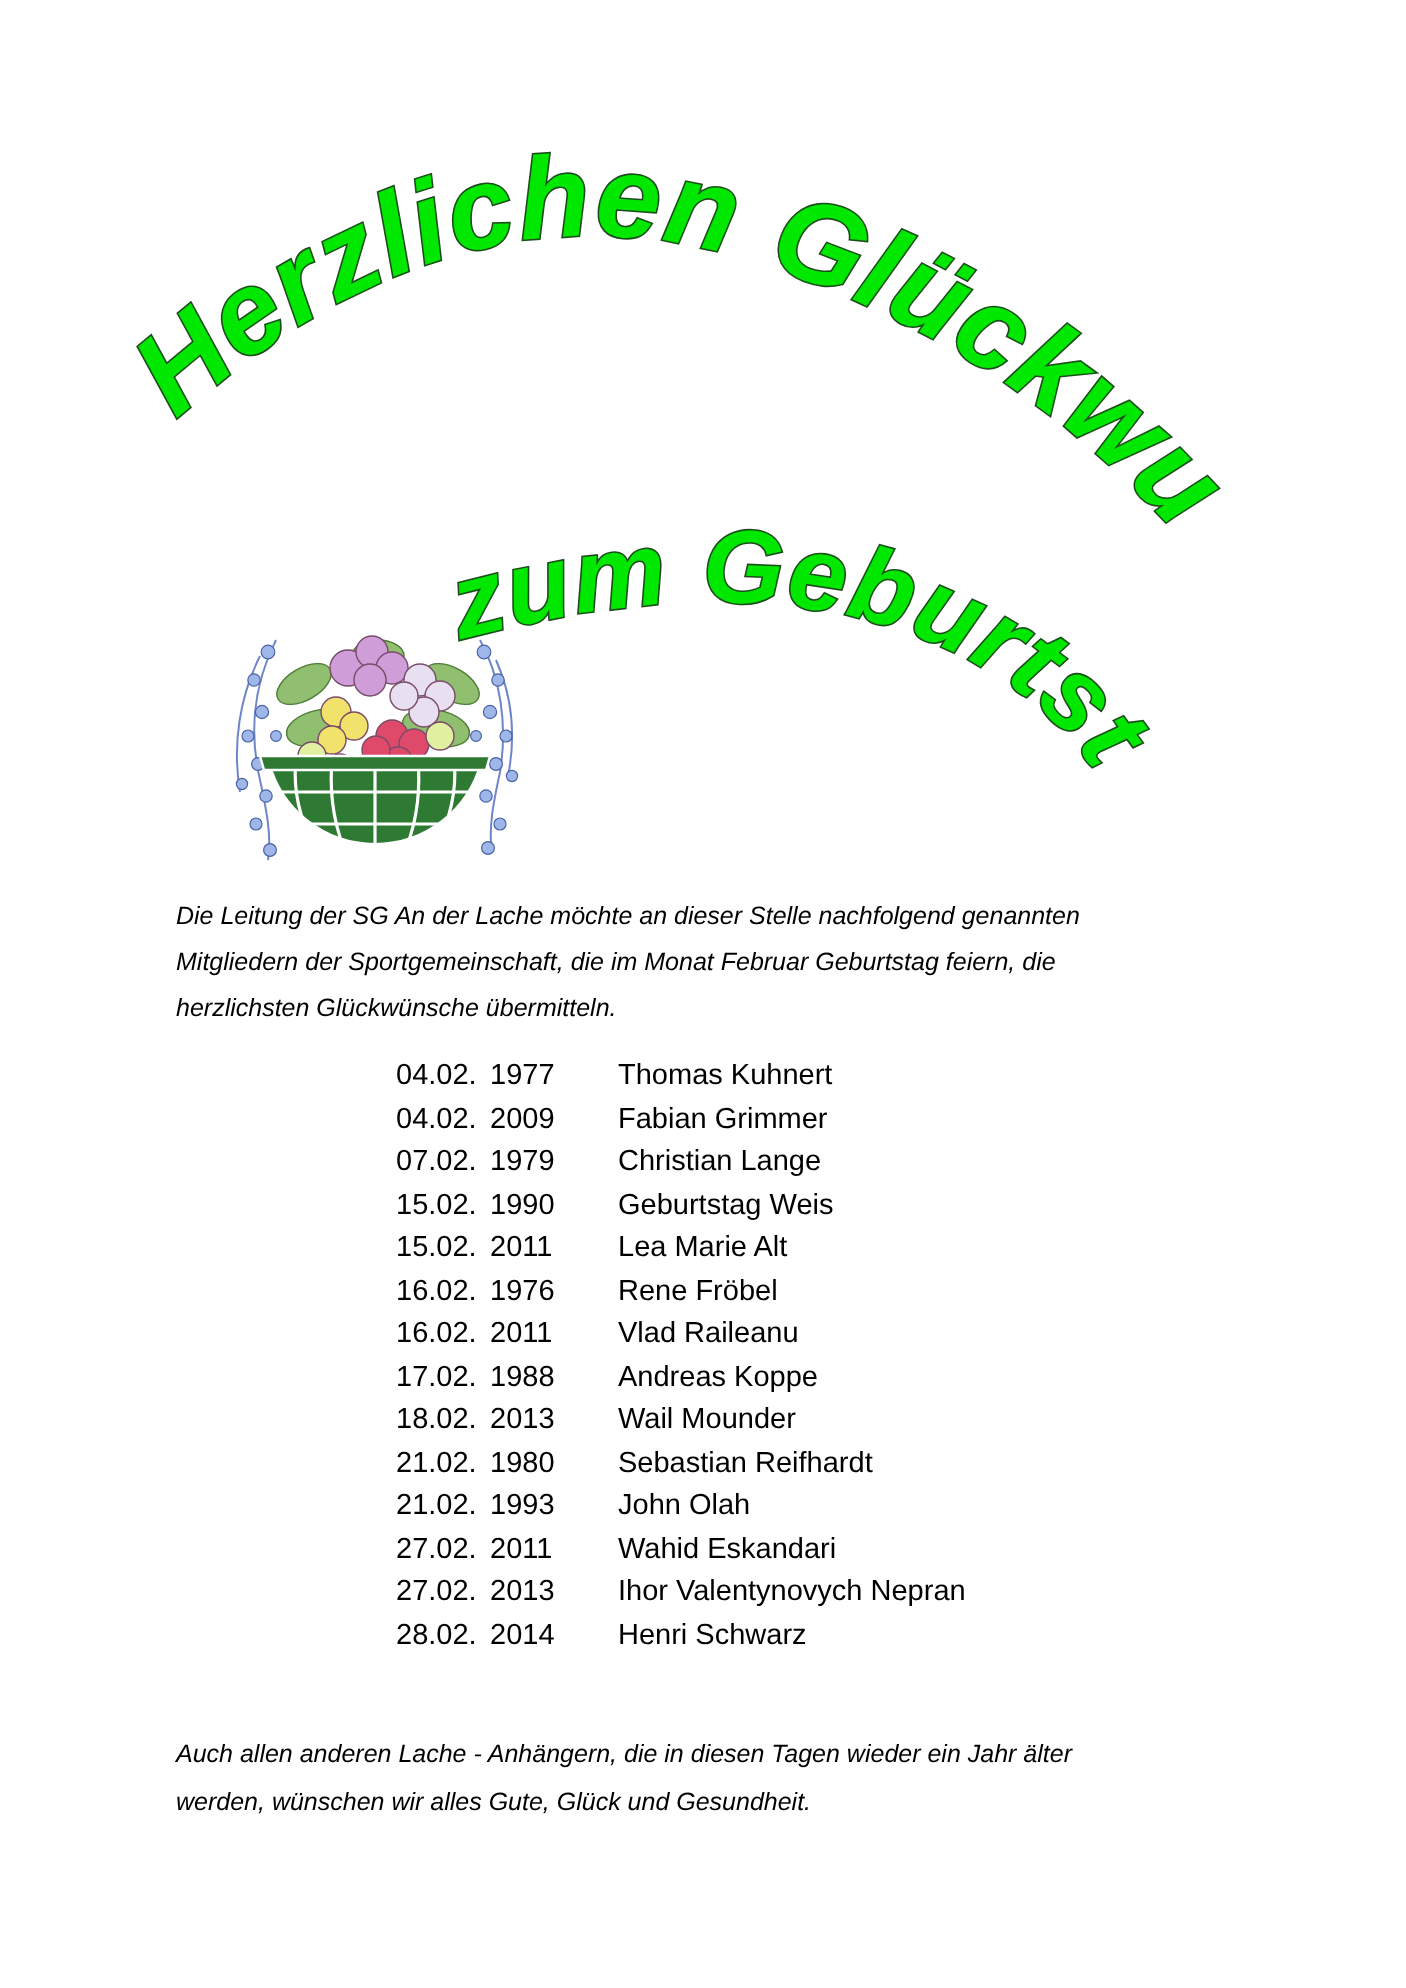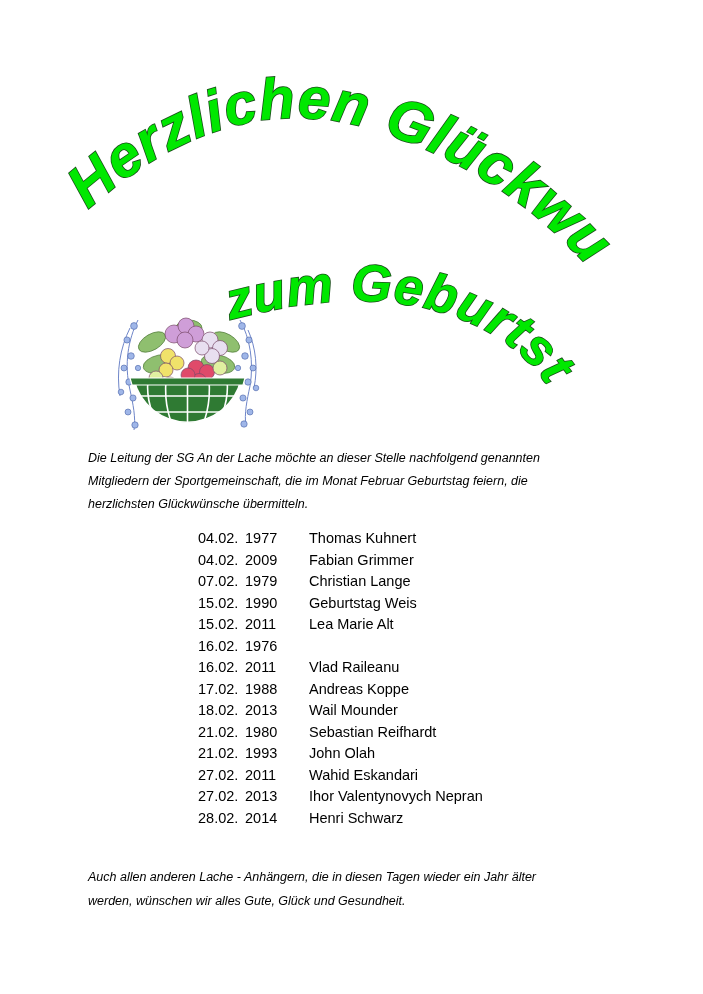--- a/index.html
+++ b/index.html
@@ -251,20 +251,21 @@
       <span class="cell-name">Geburtstag Weis</span>
     </div>
     <div class="row">
       <span class="cell-date">15.02.</span>
       <span class="cell-year">2011</span>
       <span class="cell-name">Lea Marie Alt</span>
     </div>
     <div class="row">
       <span class="cell-date">16.02.</span>
       <span class="cell-year">1976</span>
+      <span class="cell-name">Rene Fröbel</span>
     </div>
     <div class="row">
       <span class="cell-date">16.02.</span>
       <span class="cell-year">2011</span>
       <span class="cell-name">Vlad Raileanu</span>
     </div>
     <div class="row">
       <span class="cell-date">17.02.</span>
       <span class="cell-year">1988</span>
       <span class="cell-name">Andreas Koppe</span>

